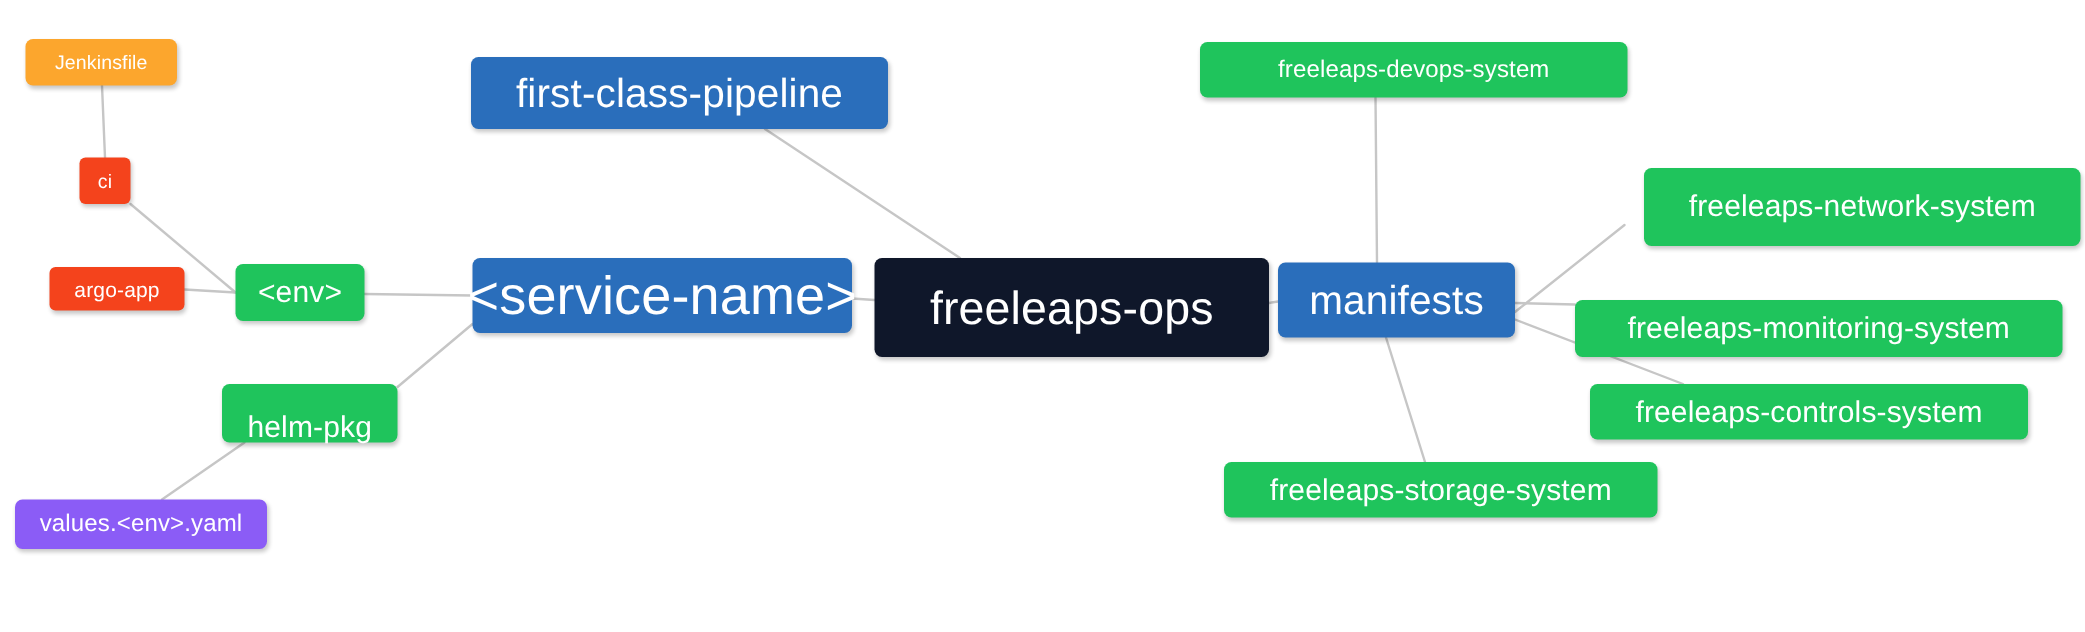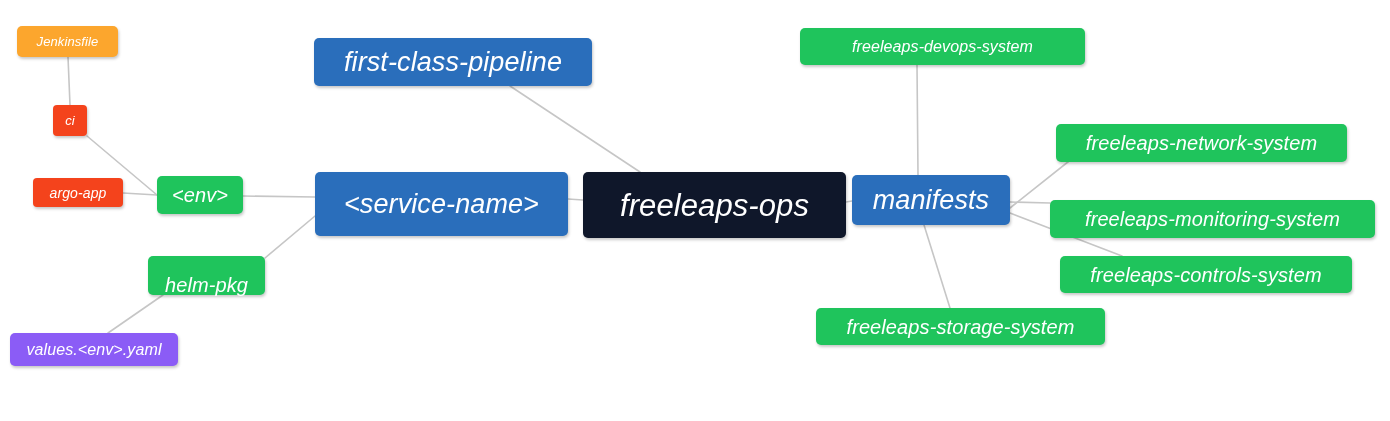--- a/index.html
+++ b/index.html
@@ -11,21 +11,20 @@
   body {
     font-family: "Liberation Sans", sans-serif;
     -webkit-font-smoothing: antialiased;
   }
   #canvas {
     position: relative;
     width: 1390px;
     height: 421px;
     background: #ffffff;
     overflow: hidden;
-    font-style: italic;
   }
   #edges {
     position: absolute;
     left: 0;
     top: 0;
     width: 1390px;
     height: 421px;
     pointer-events: none;
   }
   .node {
@@ -82,33 +81,33 @@
       </div>
       <div class="node" style="left: 148px; top: 256px; width: 117px; height: 39px; background: rgb(31, 196, 92); font-size: 20px; border-radius: 5px; align-items: flex-end;">
         <span class="node-label">helm-pkg</span>
       </div>
       <div class="node" style="left: 10px; top: 333px; width: 168px; height: 33px; background: #8b5cf6; font-size: 16px; border-radius: 5px;">
         <span class="node-label">values.&lt;env&gt;.yaml</span>
       </div>
       <div class="node" style="left: 314px; top: 38px; width: 278px; height: 48px; background: rgb(42, 110, 187); font-size: 27px; border-radius: 5px;">
         <span class="node-label">first-class-pipeline</span>
       </div>
-      <div class="node" style="left: 315px; top: 172px; width: 253px; height: 64px; background: rgb(42, 110, 187); font-size: 27px; border-radius: 5px;">
+      <div class="node" style="left: 315px; top: 172px; width: 253px; height: 50px; background: rgb(42, 110, 187); font-size: 36px; border-radius: 5px;">
         <span class="node-label">&lt;service-name&gt;</span>
       </div>
       <div class="node" style="left: 583px; top: 172px; width: 263px; height: 66px; background: #0f172a; font-size: 31px; border-radius: 5px;">
         <span class="node-label">freeleaps-ops</span>
       </div>
       <div class="node" style="left: 852px; top: 175px; width: 158px; height: 50px; background: rgb(42, 110, 187); font-size: 27px; border-radius: 5px;">
         <span class="node-label">manifests</span>
       </div>
       <div class="node" style="left: 800px; top: 28px; width: 285px; height: 37px; background: rgb(31, 196, 92); font-size: 16px; border-radius: 5px;">
         <span class="node-label">freeleaps-devops-system</span>
       </div>
-      <div class="node" style="left: 1056px; top: 112px; width: 291px; height: 38px; background: rgb(31, 196, 92); font-size: 20px; border-radius: 5px; margin-top: 12px;">
+      <div class="node" style="left: 1096px; top: 112px; width: 291px; height: 52px; background: rgb(31, 196, 92); font-size: 20px; border-radius: 5px;">
         <span class="node-label">freeleaps-network-system</span>
       </div>
       <div class="node" style="left: 1050px; top: 187px; width: 325px; height: 38px; background: rgb(31, 196, 92); font-size: 20px; border-radius: 5px; margin-top: 13px;">
         <span class="node-label">freeleaps-monitoring-system</span>
       </div>
       <div class="node" style="left: 1060px; top: 256px; width: 292px; height: 37px; background: rgb(31, 196, 92); font-size: 20px; border-radius: 5px;">
         <span class="node-label">freeleaps-controls-system</span>
       </div>
       <div class="node" style="left: 816px; top: 308px; width: 289px; height: 37px; background: rgb(31, 196, 92); font-size: 20px; border-radius: 5px; align-items: center;">
         <span class="node-label">freeleaps-storage-system</span>

